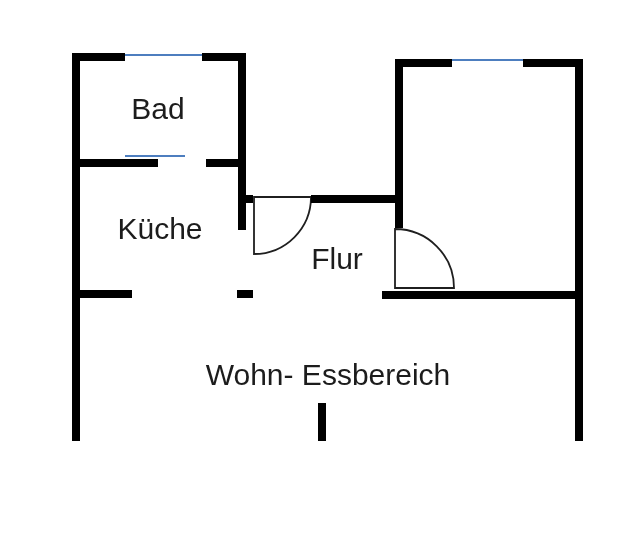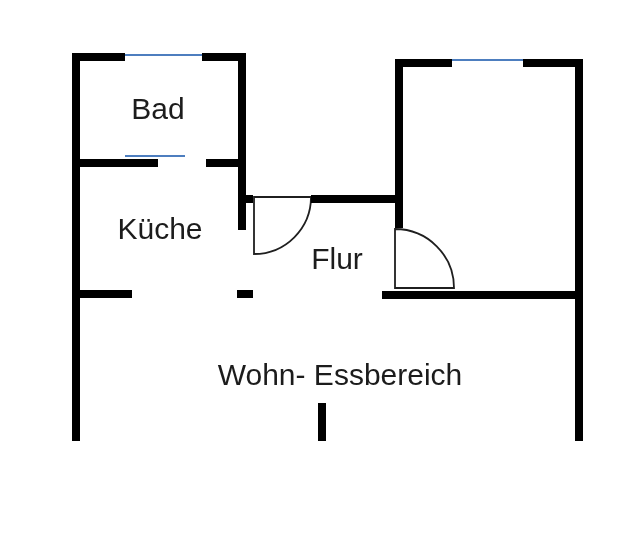--- a/index.html
+++ b/index.html
@@ -43,21 +43,21 @@
 
 <div class="plan" id="plan">
   <svg class="door-layer" id="door-layer" viewBox="0 0 636 556" xmlns="http://www.w3.org/2000/svg">
       <path d="M 254 197 L 311 197 A 57 57 0 0 1 254 254 Z"></path>
       <path d="M 395 288 L 395 229 A 59 59 0 0 1 454 288 Z"></path>
     </svg>
 
   <div class="room-label" style="left: 158px; top: 108px;">Bad</div>
   <div class="room-label" style="left: 160px; top: 228px;">Küche</div>
   <div class="room-label" style="left: 337px; top: 258px;">Flur</div>
-  <div class="room-label" style="left: 328px; top: 374px; margin-left: 12px;">Wohn- Essbereich</div>
+  <div class="room-label" style="left: 328px; top: 374px;">Wohn- Essbereich</div>
 <div class="wall" style="left: 72px; top: 53px; width: 53px; height: 8px;"></div>
     <div class="wall" style="left: 202px; top: 53px; width: 44px; height: 8px;"></div>
     <div class="wall" style="left: 72px; top: 53px; width: 8px; height: 457px;"></div>
     <div class="wall" style="left: 72px; top: 159px; width: 86px; height: 8px;"></div>
     <div class="wall" style="left: 206px; top: 159px; width: 40px; height: 8px;"></div>
     <div class="wall" style="left: 238px; top: 53px; width: 8px; height: 177px;"></div>
     <div class="wall" style="left: 246px; top: 195px; width: 7px; height: 8px;"></div>
     <div class="wall" style="left: 311px; top: 195px; width: 85px; height: 8px;"></div>
     <div class="wall" style="left: 395px; top: 59px; width: 57px; height: 8px;"></div>
     <div class="wall" style="left: 523px; top: 59px; width: 60px; height: 8px;"></div>

